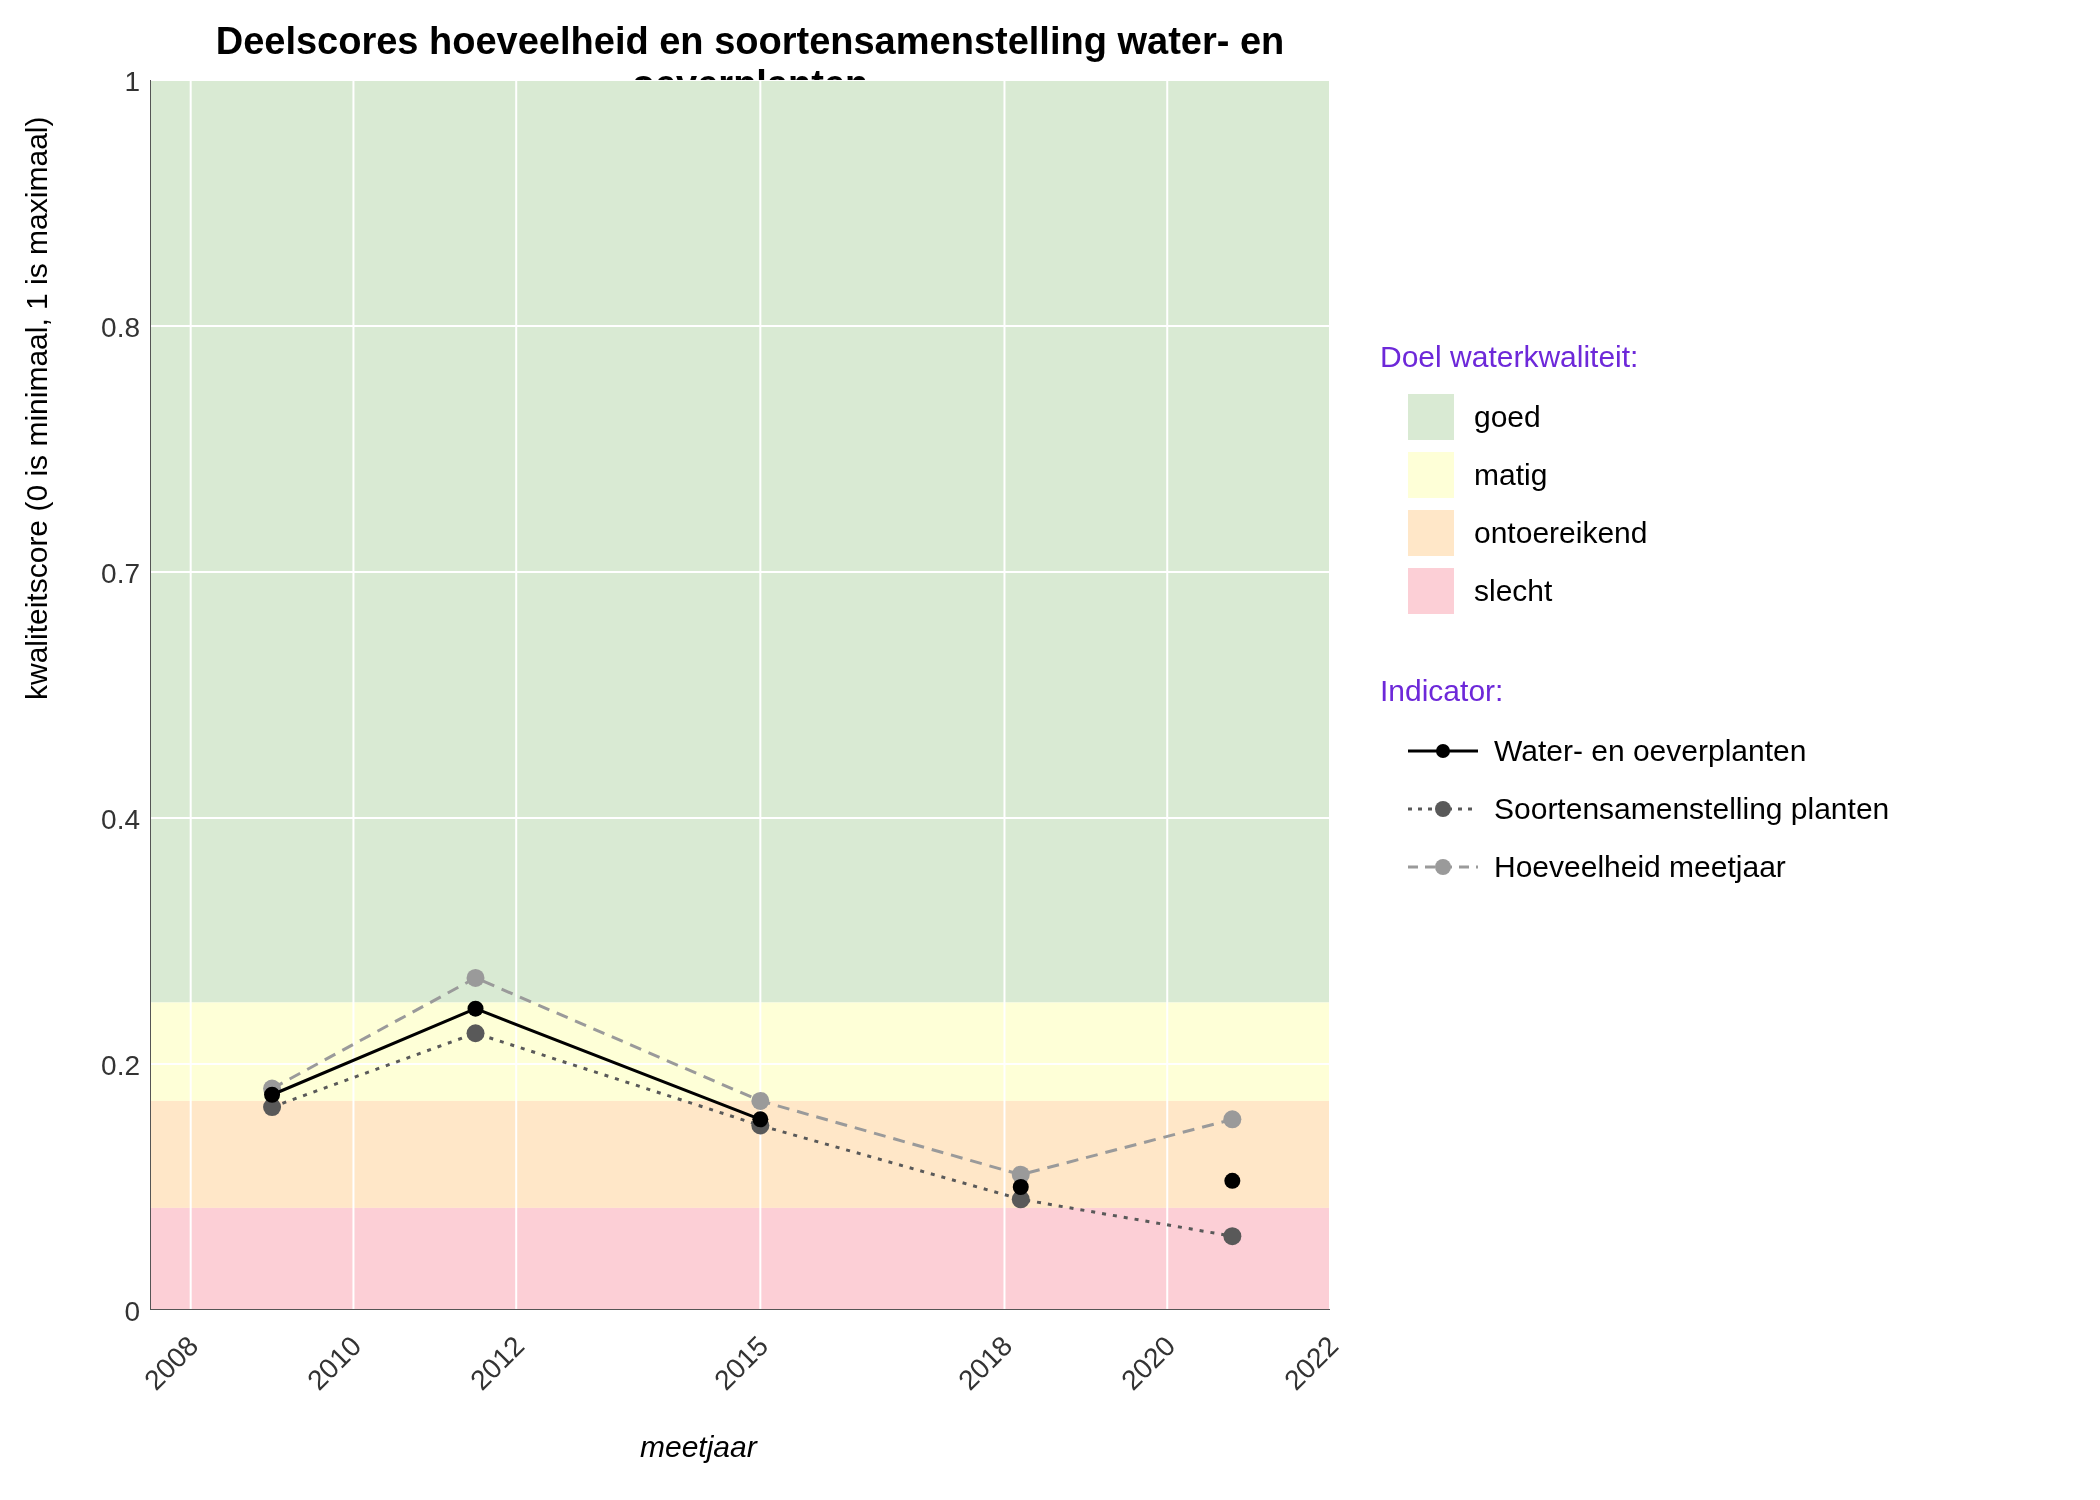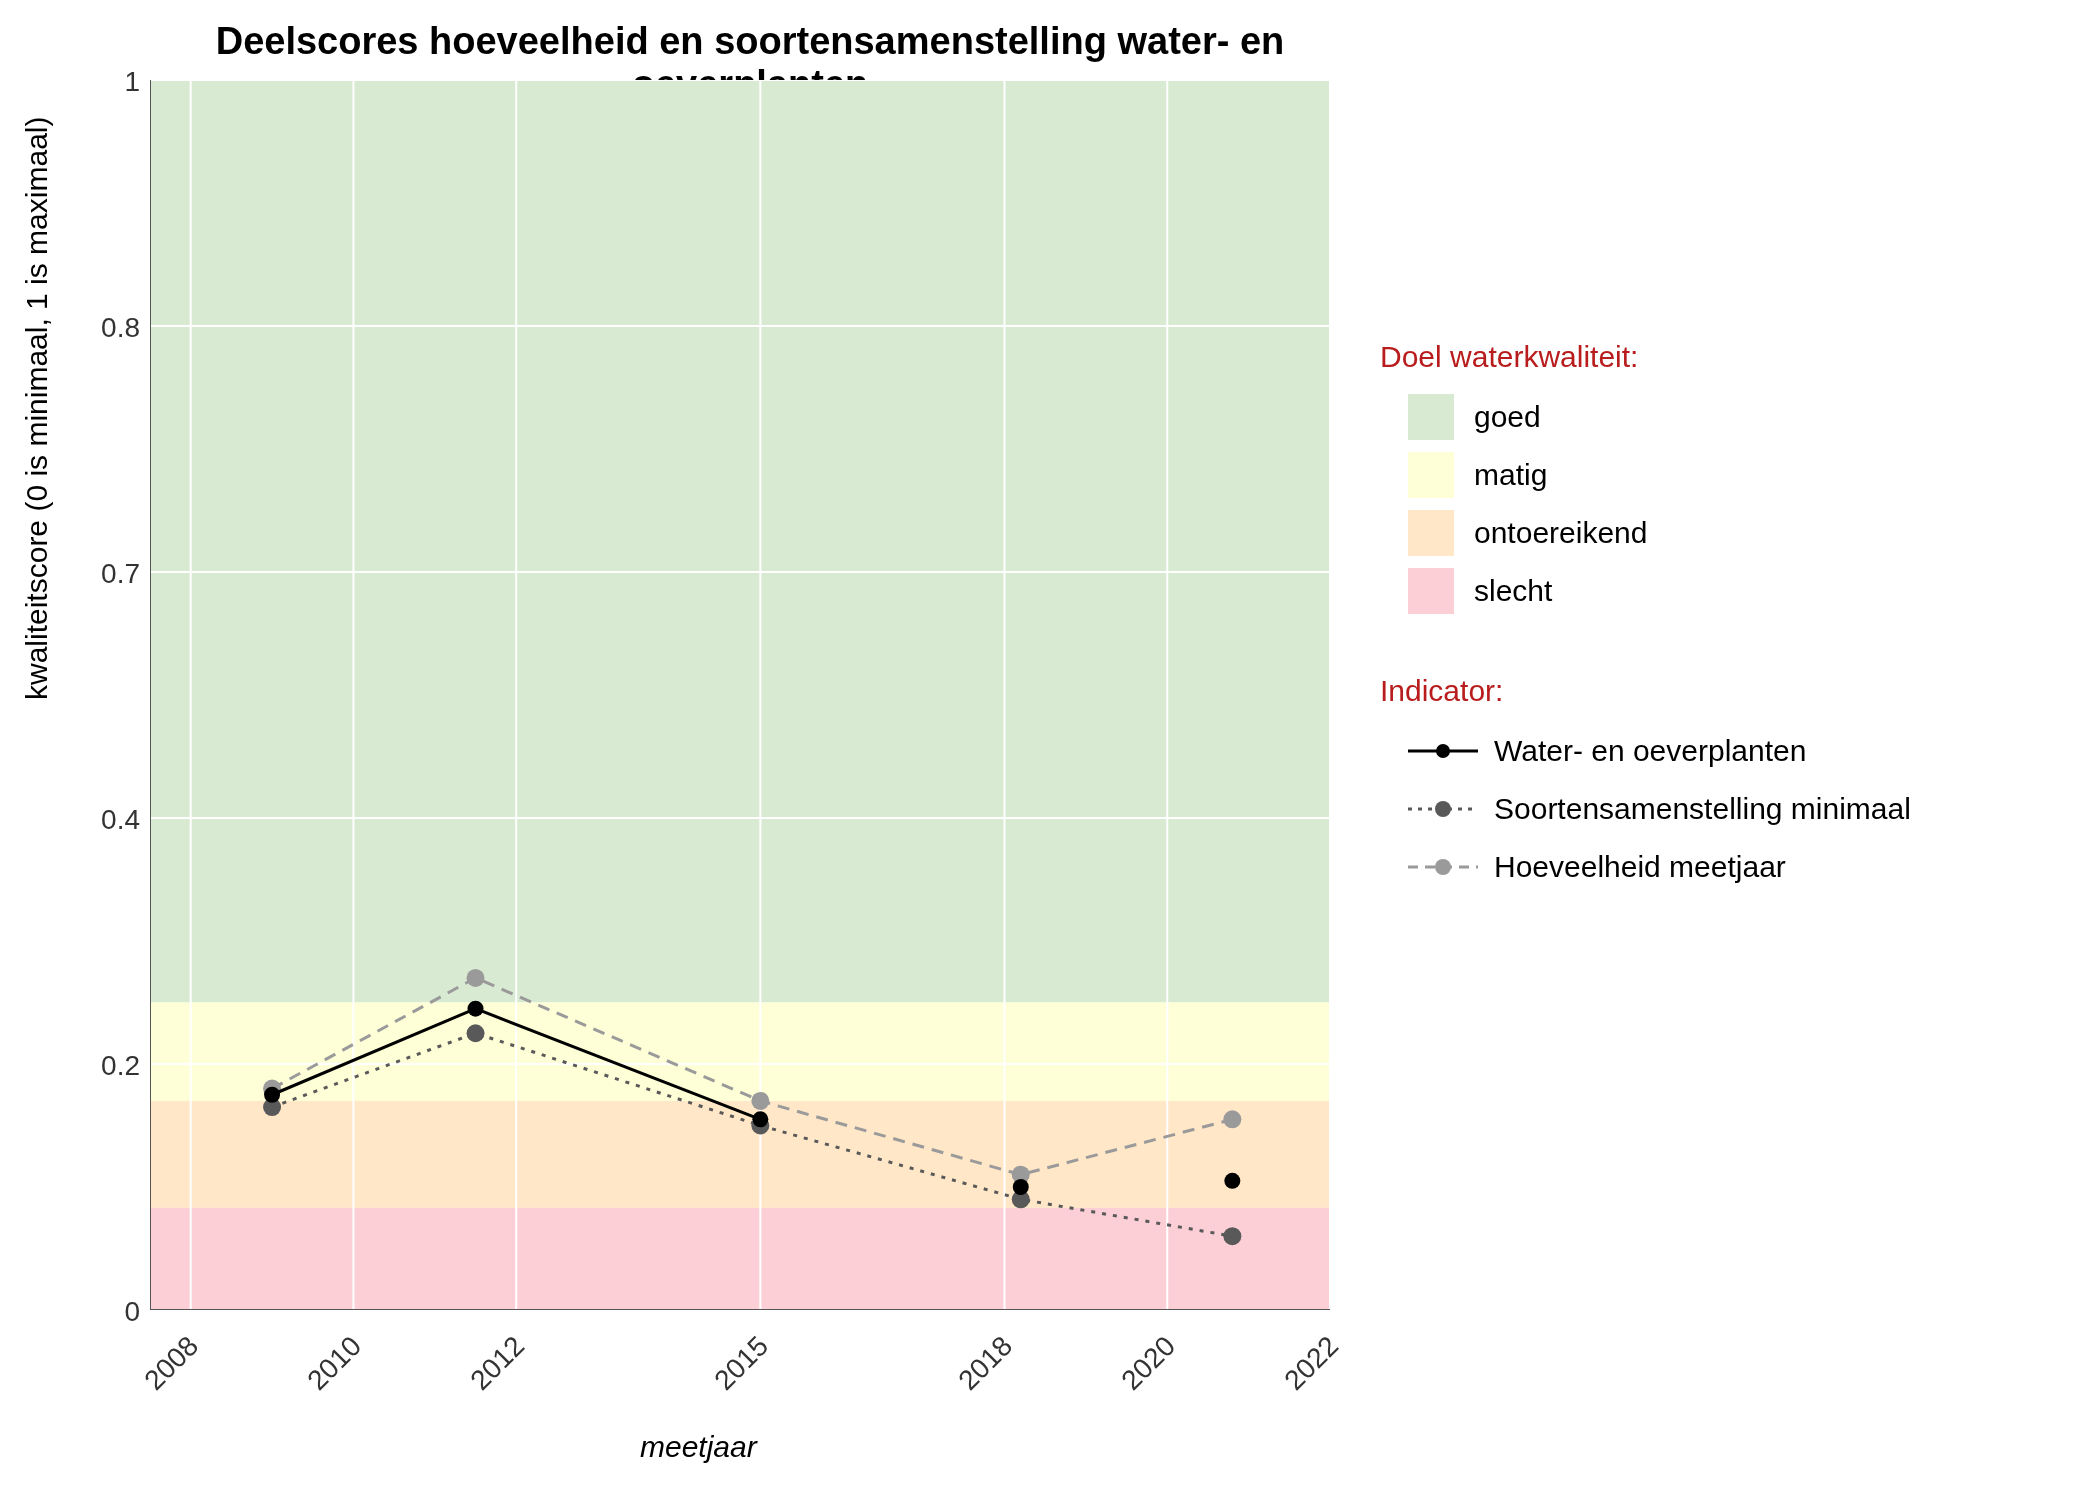--- a/index.html
+++ b/index.html
@@ -69,21 +69,21 @@
   .legend {
     position: absolute;
     left: 1380px;
     top: 340px;
     font-size: 30px;
     color: #000;
   }
   .legend-section-title {
     font-size: 30px;
     margin-bottom: 18px;
-    color: #b91c1c;
+    color: #6d28d9;
   }
   .legend-item {
     display: flex;
     align-items: center;
     margin: 8px 0;
     height: 50px;
     padding-left: 28px;
   }
   .legend-swatch {
     width: 46px;
@@ -239,21 +239,21 @@
       </div>
       <span>Water- en oeverplanten</span>
     </div>
     <div class="legend-item">
       <div class="legend-line-sample">
         <svg width="70" height="30">
             <line x1="0" y1="15" x2="70" y2="15" stroke="#595959" stroke-width="3" stroke-dasharray="4 6"></line>
             <circle cx="35" cy="15" r="8" fill="#595959"></circle>
           </svg>
       </div>
-      <span>Soortensamenstelling minimaal</span>
+      <span>Soortensamenstelling planten</span>
     </div>
     <div class="legend-item">
       <div class="legend-line-sample">
         <svg width="70" height="30">
             <line x1="0" y1="15" x2="70" y2="15" stroke="#9a9a9a" stroke-width="3" stroke-dasharray="10 7"></line>
             <circle cx="35" cy="15" r="8" fill="#9a9a9a"></circle>
           </svg>
       </div>
       <span>Hoeveelheid meetjaar</span>
     </div>

